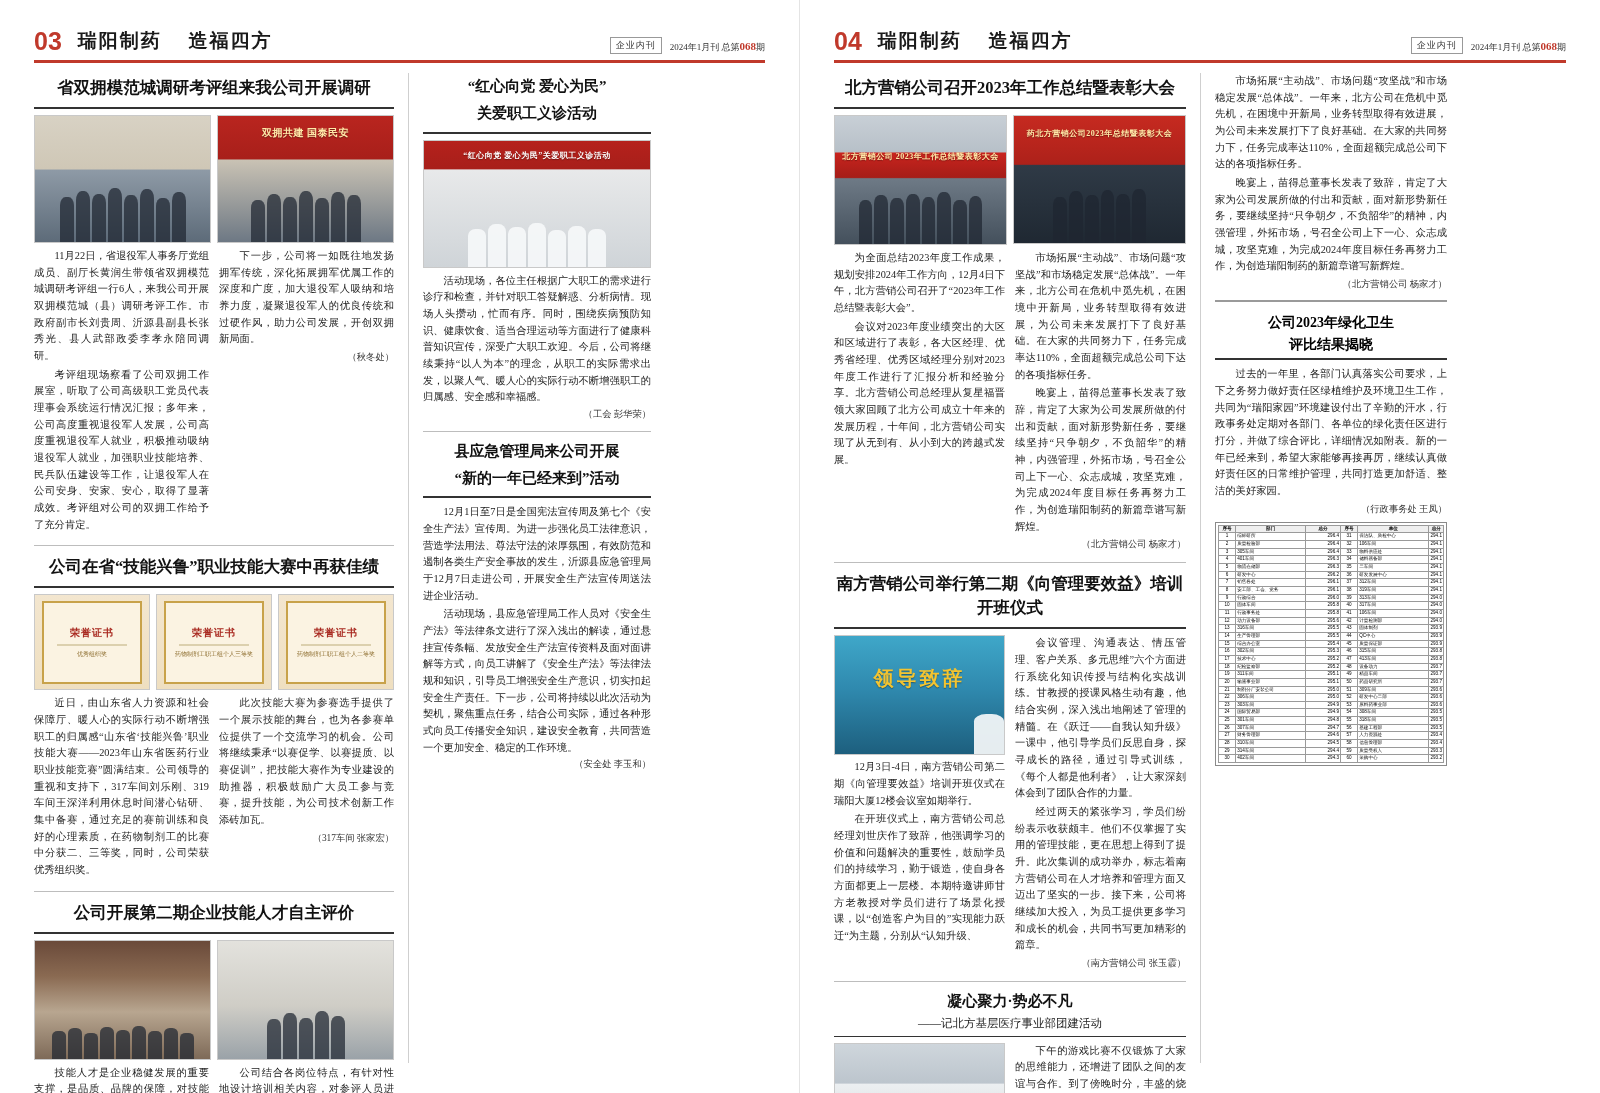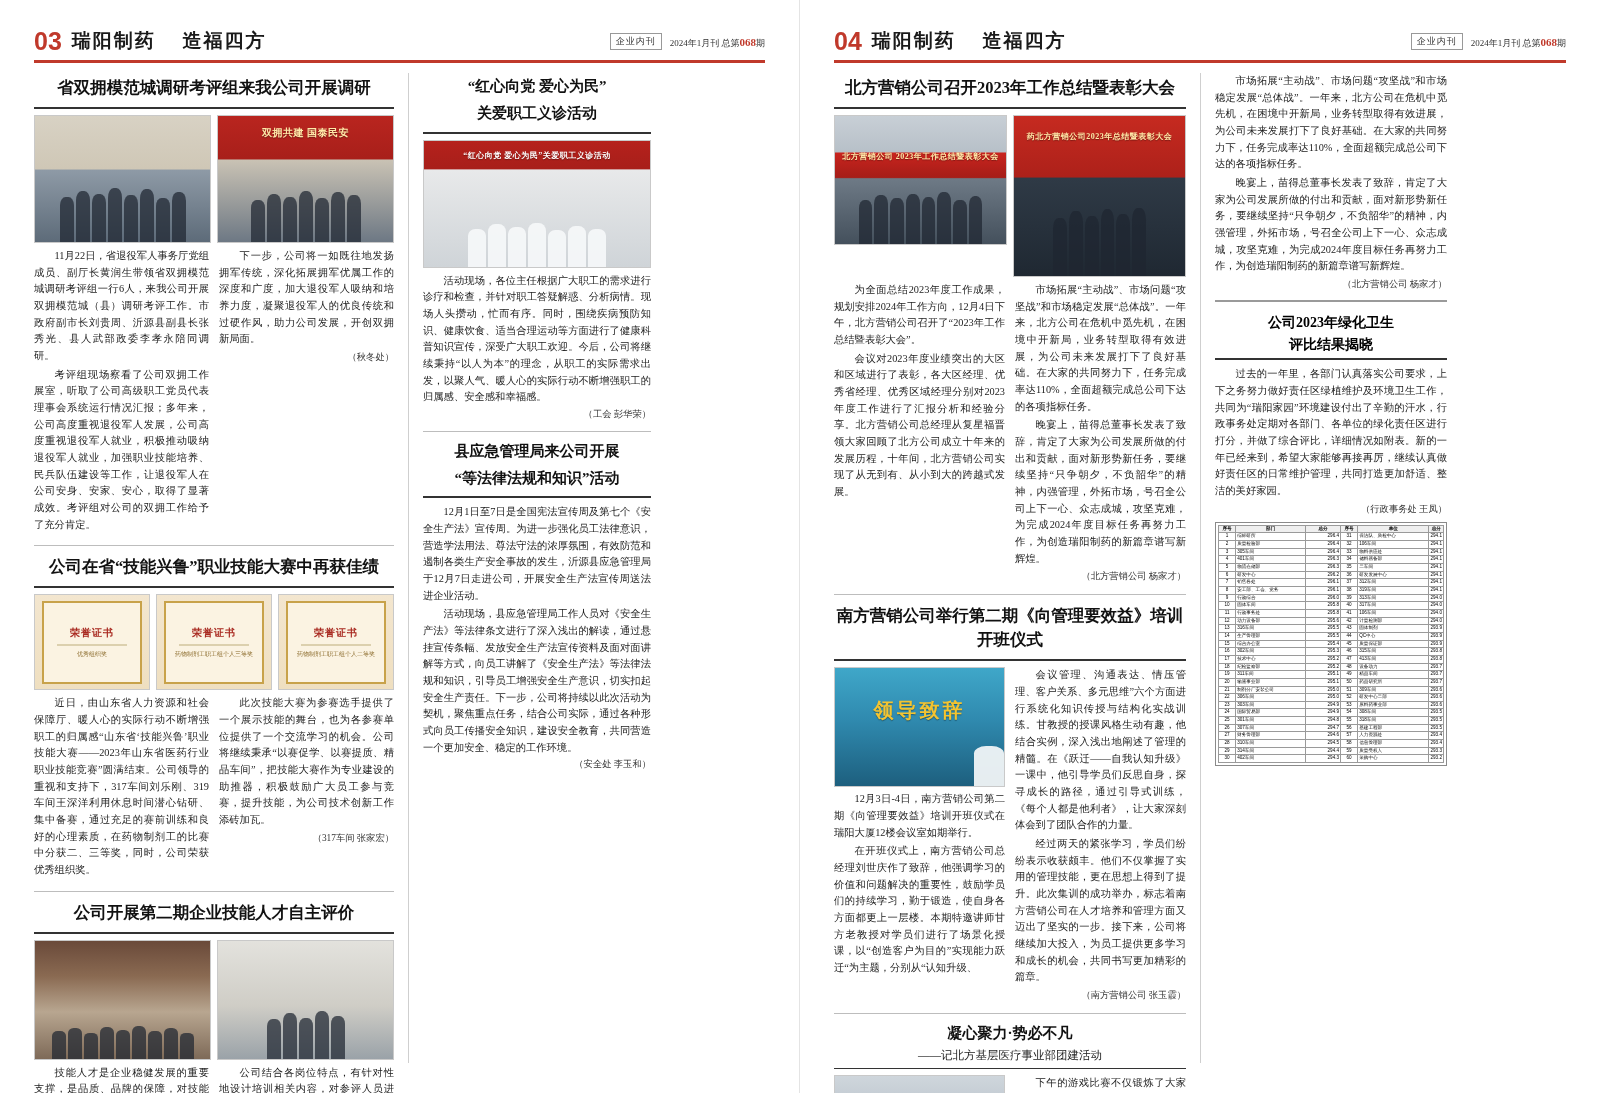--- a/index.html
+++ b/index.html
@@ -8,21 +8,21 @@
     width: 1600px; height: 1093px;
     background: #ffffff;
     font-family: "Liberation Serif", serif;
     overflow: hidden;
   }
   .spread { display: flex; width: 1600px; height: 1093px; }
   .page { position: relative; width: 800px; height: 1093px; padding: 28px 34px 18px 34px; }
   .page.left { border-right: 1px solid #e4e4e4; }
 
   
-  .masthead { display: flex; align-items: center; gap: 10px; padding-bottom: 4px; }
+  .masthead { display: flex; align-items: flex-end; gap: 16px; padding-bottom: 4px; }
   .folio { font-family: "Liberation Sans", sans-serif; font-size: 25px; font-weight: bold; color: #c0392b; line-height: 1; }
   .brand { font-size: 19px; font-weight: bold; letter-spacing: 2px; color: #1a1a1a; }
   .brand .sub { margin-left: 20px; }
   .masthead-right { margin-left: auto; display: flex; align-items: flex-end; gap: 8px; font-size: 9px; color: #333; }
   .masthead-right .box { border: 1px solid #999; padding: 1px 5px; letter-spacing: 1px; }
   .masthead-right .issue { letter-spacing: 0; }
   .masthead-right .issue .num { color: #c0392b; font-weight: bold; font-size: 11px; }
   .rule { height: 3px; background: #c0392b; margin-top: 2px; }
 
   
@@ -205,21 +205,21 @@
                 <div class="l"></div>
                 <div class="b">药物制剂工职工组个人二等奖</div>
               </div>
             </div>
           </div>
           <div class="two-up">
             <div class="body-text">
               <p>近日，由山东省人力资源和社会保障厅、暖人心的实际行动不断增强职工的归属感“山东省‘技能兴鲁’职业技能大赛——2023年山东省医药行业职业技能竞赛”圆满结束。公司领导的重视和支持下，317车间刘乐刚、319车间王深洋利用休息时间潜心钻研、集中备赛，通过充足的赛前训练和良好的心理素质，在药物制剂工的比赛中分获二、三等奖，同时，公司荣获优秀组织奖。</p>
             </div>
             <div class="body-text">
-              <p>此次技能大赛为参赛选手提供了一个展示技能的舞台，也为各参赛单位提供了一个交流学习的机会。公司将继续秉承“以赛促学、以赛提质、精品车间”，把技能大赛作为专业建设的助推器，积极鼓励广大员工参与竞赛，提升技能，为公司技术创新工作添砖加瓦。</p>
+              <p>此次技能大赛为参赛选手提供了一个展示技能的舞台，也为各参赛单位提供了一个交流学习的机会。公司将继续秉承“以赛促学、以赛提质、以赛促训”，把技能大赛作为专业建设的助推器，积极鼓励广大员工参与竞赛，提升技能，为公司技术创新工作添砖加瓦。</p>
               <div class="byline">（317车间 张家宏）</div>
             </div>
           </div>
         </div>
 
         <div class="art-sep"></div>
 
         <div class="article">
           <div class="headline lg">公司开展第二期企业技能人才自主评价</div>
           <div class="hl-rule"></div>
@@ -284,21 +284,21 @@
           <div class="body-text">
             <p>活动现场，各位主任根据广大职工的需求进行诊疗和检查，并针对职工答疑解惑、分析病情。现场人头攒动，忙而有序。同时，围绕疾病预防知识、健康饮食、适当合理运动等方面进行了健康科普知识宣传，深受广大职工欢迎。今后，公司将继续秉持“以人为本”的理念，从职工的实际需求出发，以聚人气、暖人心的实际行动不断增强职工的归属感、安全感和幸福感。</p>
           </div>
           <div class="byline">（工会 彭华荣）</div>
         </div>
 
         <div class="art-sep"></div>
 
         <div class="article">
           <div class="headline">县应急管理局来公司开展</div>
-          <div class="headline" style="padding-top:0">“等法律法规和知识”活动</div>
+          <div class="headline" style="padding-top:0">“新的一年已经来到”活动</div>
           <div class="hl-rule"></div>
           <div class="body-text">
             <p>12月1日至7日是全国宪法宣传周及第七个《安全生产法》宣传周。为进一步强化员工法律意识，营造学法用法、尊法守法的浓厚氛围，有效防范和遏制各类生产安全事故的发生，沂源县应急管理局于12月7日走进公司，开展安全生产法宣传周送法进企业活动。</p>
             <p>活动现场，县应急管理局工作人员对《安全生产法》等法律条文进行了深入浅出的解读，通过悬挂宣传条幅、发放安全生产法宣传资料及面对面讲解等方式，向员工讲解了《安全生产法》等法律法规和知识，引导员工增强安全生产意识，切实扣起安全生产责任。下一步，公司将持续以此次活动为契机，聚焦重点任务，结合公司实际，通过各种形式向员工传播安全知识，建设安全教育，共同营造一个更加安全、稳定的工作环境。</p>
           </div>
           <div class="byline">（安全处 李玉和）</div>
         </div>
 
       </div>
     </div>
@@ -336,21 +336,21 @@
                   <i style="height:72%"></i>
                   <i style="height:80%"></i>
                   <i style="height:74%"></i>
                   <i style="height:82%"></i>
                   <i style="height:76%"></i>
                   <i style="height:84%"></i>
                   <i style="height:72%"></i>
                   <i style="height:78%"></i>
                 </div>
             </div>
-            <div class="photo sc-award" style="height:162px">
+            <div class="photo sc-award" style="height:129px">
               <div class="ph-banner-txt" style="top:10%">药北方营销公司2023年总结暨表彰大会</div>
               <div class="ph-figs" style="height:52%">
                   <i style="height:70%"></i>
                   <i style="height:78%"></i>
                   <i style="height:72%"></i>
                   <i style="height:80%"></i>
                   <i style="height:74%"></i>
                   <i style="height:82%"></i>
                 </div>
             </div>

